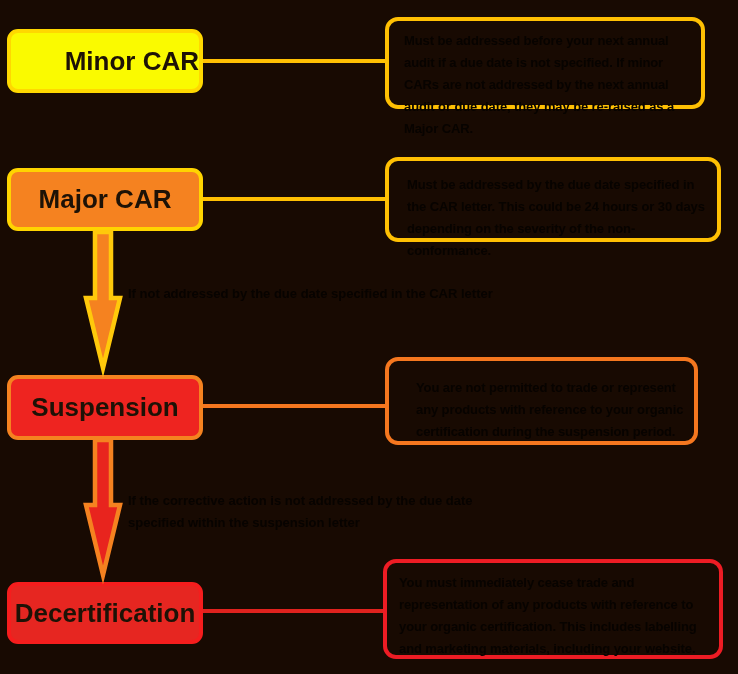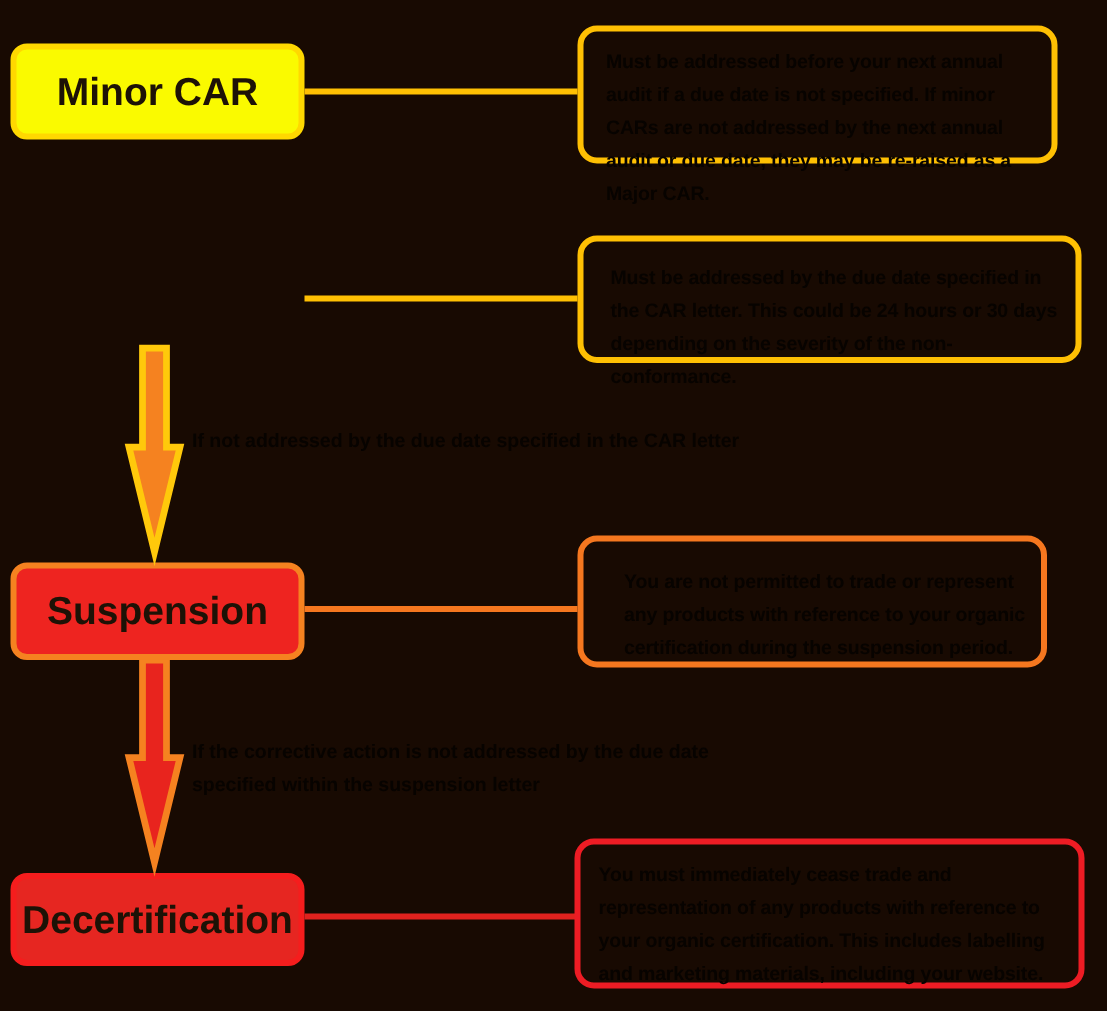--- a/index.html
+++ b/index.html
@@ -23,21 +23,21 @@
     align-items: center;
     justify-content: center;
   }
   .node-label {
     font-size: 26px;
     font-weight: 700;
     color: var(--title-ink, #1d1206);
     letter-spacing: 0px;
     white-space: nowrap;
   }
-  #node-minor  { top: 29px;  height: 64px; background: var(--minor-fill);  border-color: var(--minor-border); }
+  #node-minor  { top: 29px;  height: 64px; background: var(--minor-fill);  border-color: var(--minor-border); justify-content: flex-end; }
   #node-major  { top: 168px; height: 63px; background: var(--major-fill);  border-color: var(--major-border); }
   #node-susp   { top: 375px; height: 65px; background: var(--susp-fill);   border-color: var(--susp-border); }
   #node-decert { top: 582px; height: 62px; background: var(--decert-fill); border-color: var(--decert-border); }
 
   .conn {
     position: absolute;
     left: 203px;
     width: 182px;
     height: 4px;
   }
@@ -79,20 +79,23 @@
   }
 </style>
 </head>
 <body>
 
 <div id="canvas">
 
   <div class="node" id="node-minor">
     <span class="node-label">Minor CAR</span>
   </div>
+  <div class="node" id="node-major">
+    <span class="node-label">Major CAR</span>
+  </div>
   <div class="node" id="node-decert">
     <span class="node-label">Decertification</span>
   </div>
   <div class="node" id="node-susp">
     <span class="node-label">Suspension</span>
   </div>
 
   <div class="conn" id="conn-1"></div>
   <div class="conn" id="conn-2"></div>
   <div class="conn" id="conn-3"></div>

